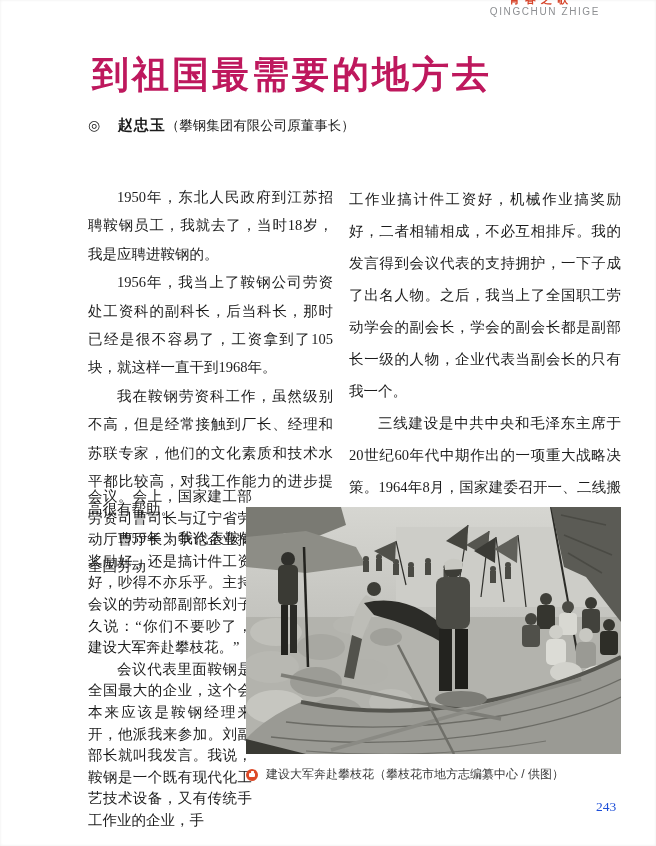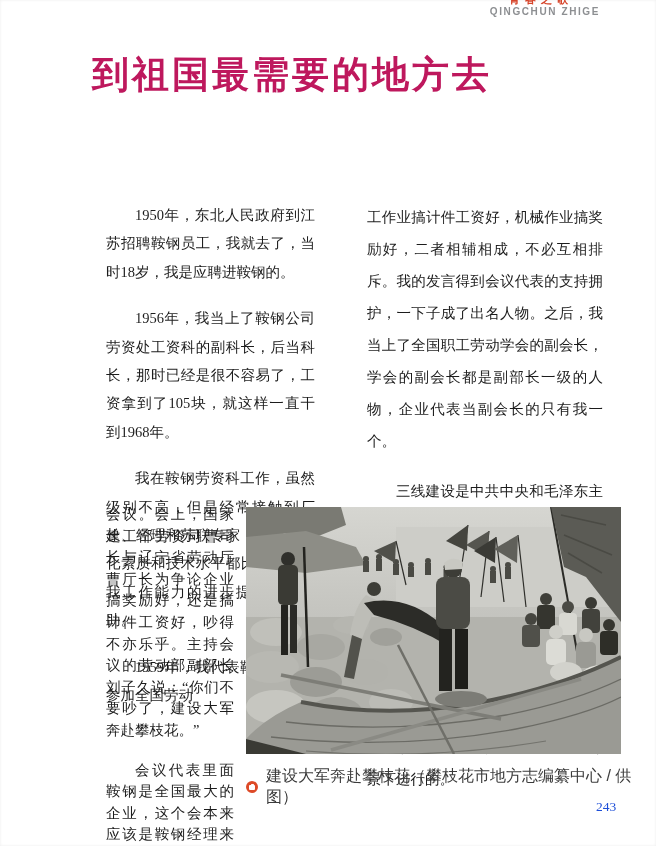--- a/index.html
+++ b/index.html
@@ -9,46 +9,46 @@
     color:#1c1c1c;box-shadow:inset 0 0 3px rgba(0,0,0,0.08);
   }
   
   .masthead{position:absolute;top:0;right:56px;text-align:center;}
   .masthead-cn{
     position:relative;top:-8px;color:#d6452b;font-size:11px;letter-spacing:5px;
     font-family:"Liberation Sans",sans-serif;font-weight:bold;white-space:nowrap;
   }
   .masthead-en{
     position:relative;top:-9px;color:#8d8f92;font-size:10px;letter-spacing:1.6px;
-    font-family:"Liberation Sans",sans-serif;font-weight:bold;white-space:nowrap;margin-left:8px;
+    font-family:"Liberation Sans",sans-serif;font-weight:normal;white-space:nowrap;margin-left:8px;
   }
   .title{
     position:absolute;left:88px;top:46px;margin:4px;width:520px;
     font-family:"Liberation Sans","DejaVu Sans",sans-serif;
     font-size:37px;font-weight:bold;letter-spacing:3px;color:#be185d;white-space:nowrap;
   }
   .byline{position:absolute;left:88px;top:116px;font-size:14px;white-space:nowrap;}
   .byline-bullet{color:#222;font-size:14px;margin-right:14px;}
   .byline-author{font-weight:bold;font-size:15px;letter-spacing:1px;}
   .byline-affil{font-size:13.5px;color:#222;}
   
   .col{position:absolute;text-align:justify;}
-  .col p{margin:18px;}
+  .col p{margin:0;}
   .col p.indent{text-indent:2em;}
   .col-left-top{left:88px;top:183px;width:245px;font-size:14.5px;line-height:28.4px;}
   .col-right{left:349px;top:183px;width:272px;font-size:14.5px;line-height:32px;}
   .col-left-bottom{left:88px;top:486px;width:164px;font-size:14.5px;line-height:21.6px;}
   
   .photo{position:absolute;left:246px;top:507px;width:375px;height:247px;margin:0;}
   .photo svg{display:block;width:100%;height:100%;}
   
   .caption{
     position:absolute;left:246px;top:766px;width:390px;
     font-family:"Liberation Sans","DejaVu Sans",sans-serif;
-    font-size:16px;color:#3b3b3b;display:flex;align-items:center;gap:8px;
+    font-size:12px;color:#3b3b3b;display:flex;align-items:center;gap:8px;text-align:right;
   }
   .cap-icon{
     display:inline-block;width:12px;height:12px;border-radius:50%;
     background:#dd4a28;position:relative;flex:0 0 auto;
   }
   .cap-icon::after{
     content:"";position:absolute;left:3px;top:4px;width:6px;height:4.5px;
     background:#fff;border-radius:1px;
   }
   .cap-icon::before{
@@ -65,20 +65,24 @@
 
 <div class="page">
 
   <div class="masthead">
     <div class="masthead-cn">青春之歌</div>
     <div class="masthead-en">QINGCHUN ZHIGE</div>
   </div>
 
   <h1 class="title">到祖国最需要的地方去</h1>
 
+  <div class="byline">
+    <span class="byline-bullet">◎</span>
+    <span class="byline-author">赵忠玉</span><span class="byline-affil">（攀钢集团有限公司原董事长）</span>
+  </div>
 
   <div class="col col-left-top">
     <p class="indent">1950年，东北人民政府到江苏招聘鞍钢员工，我就去了，当时18岁，我是应聘进鞍钢的。</p>
     <p class="indent">1956年，我当上了鞍钢公司劳资处工资科的副科长，后当科长，那时已经是很不容易了，工资拿到了105块，就这样一直干到1968年。</p>
     <p class="indent">我在鞍钢劳资科工作，虽然级别不高，但是经常接触到厂长、经理和苏联专家，他们的文化素质和技术水平都比较高，对我工作能力的进步提高很有帮助。</p>
     <p class="indent">1959年，我代表鞍钢去北京参加全国劳动</p>
   </div>
 
   <div class="col col-left-bottom">
     <p>会议。会上，国家建工部劳资司曹司长与辽宁省劳动厅曹厅长为争论企业搞奖励好，还是搞计件工资好，吵得不亦乐乎。主持会议的劳动部副部长刘子久说：“你们不要吵了，建设大军奔赴攀枝花。”</p>

